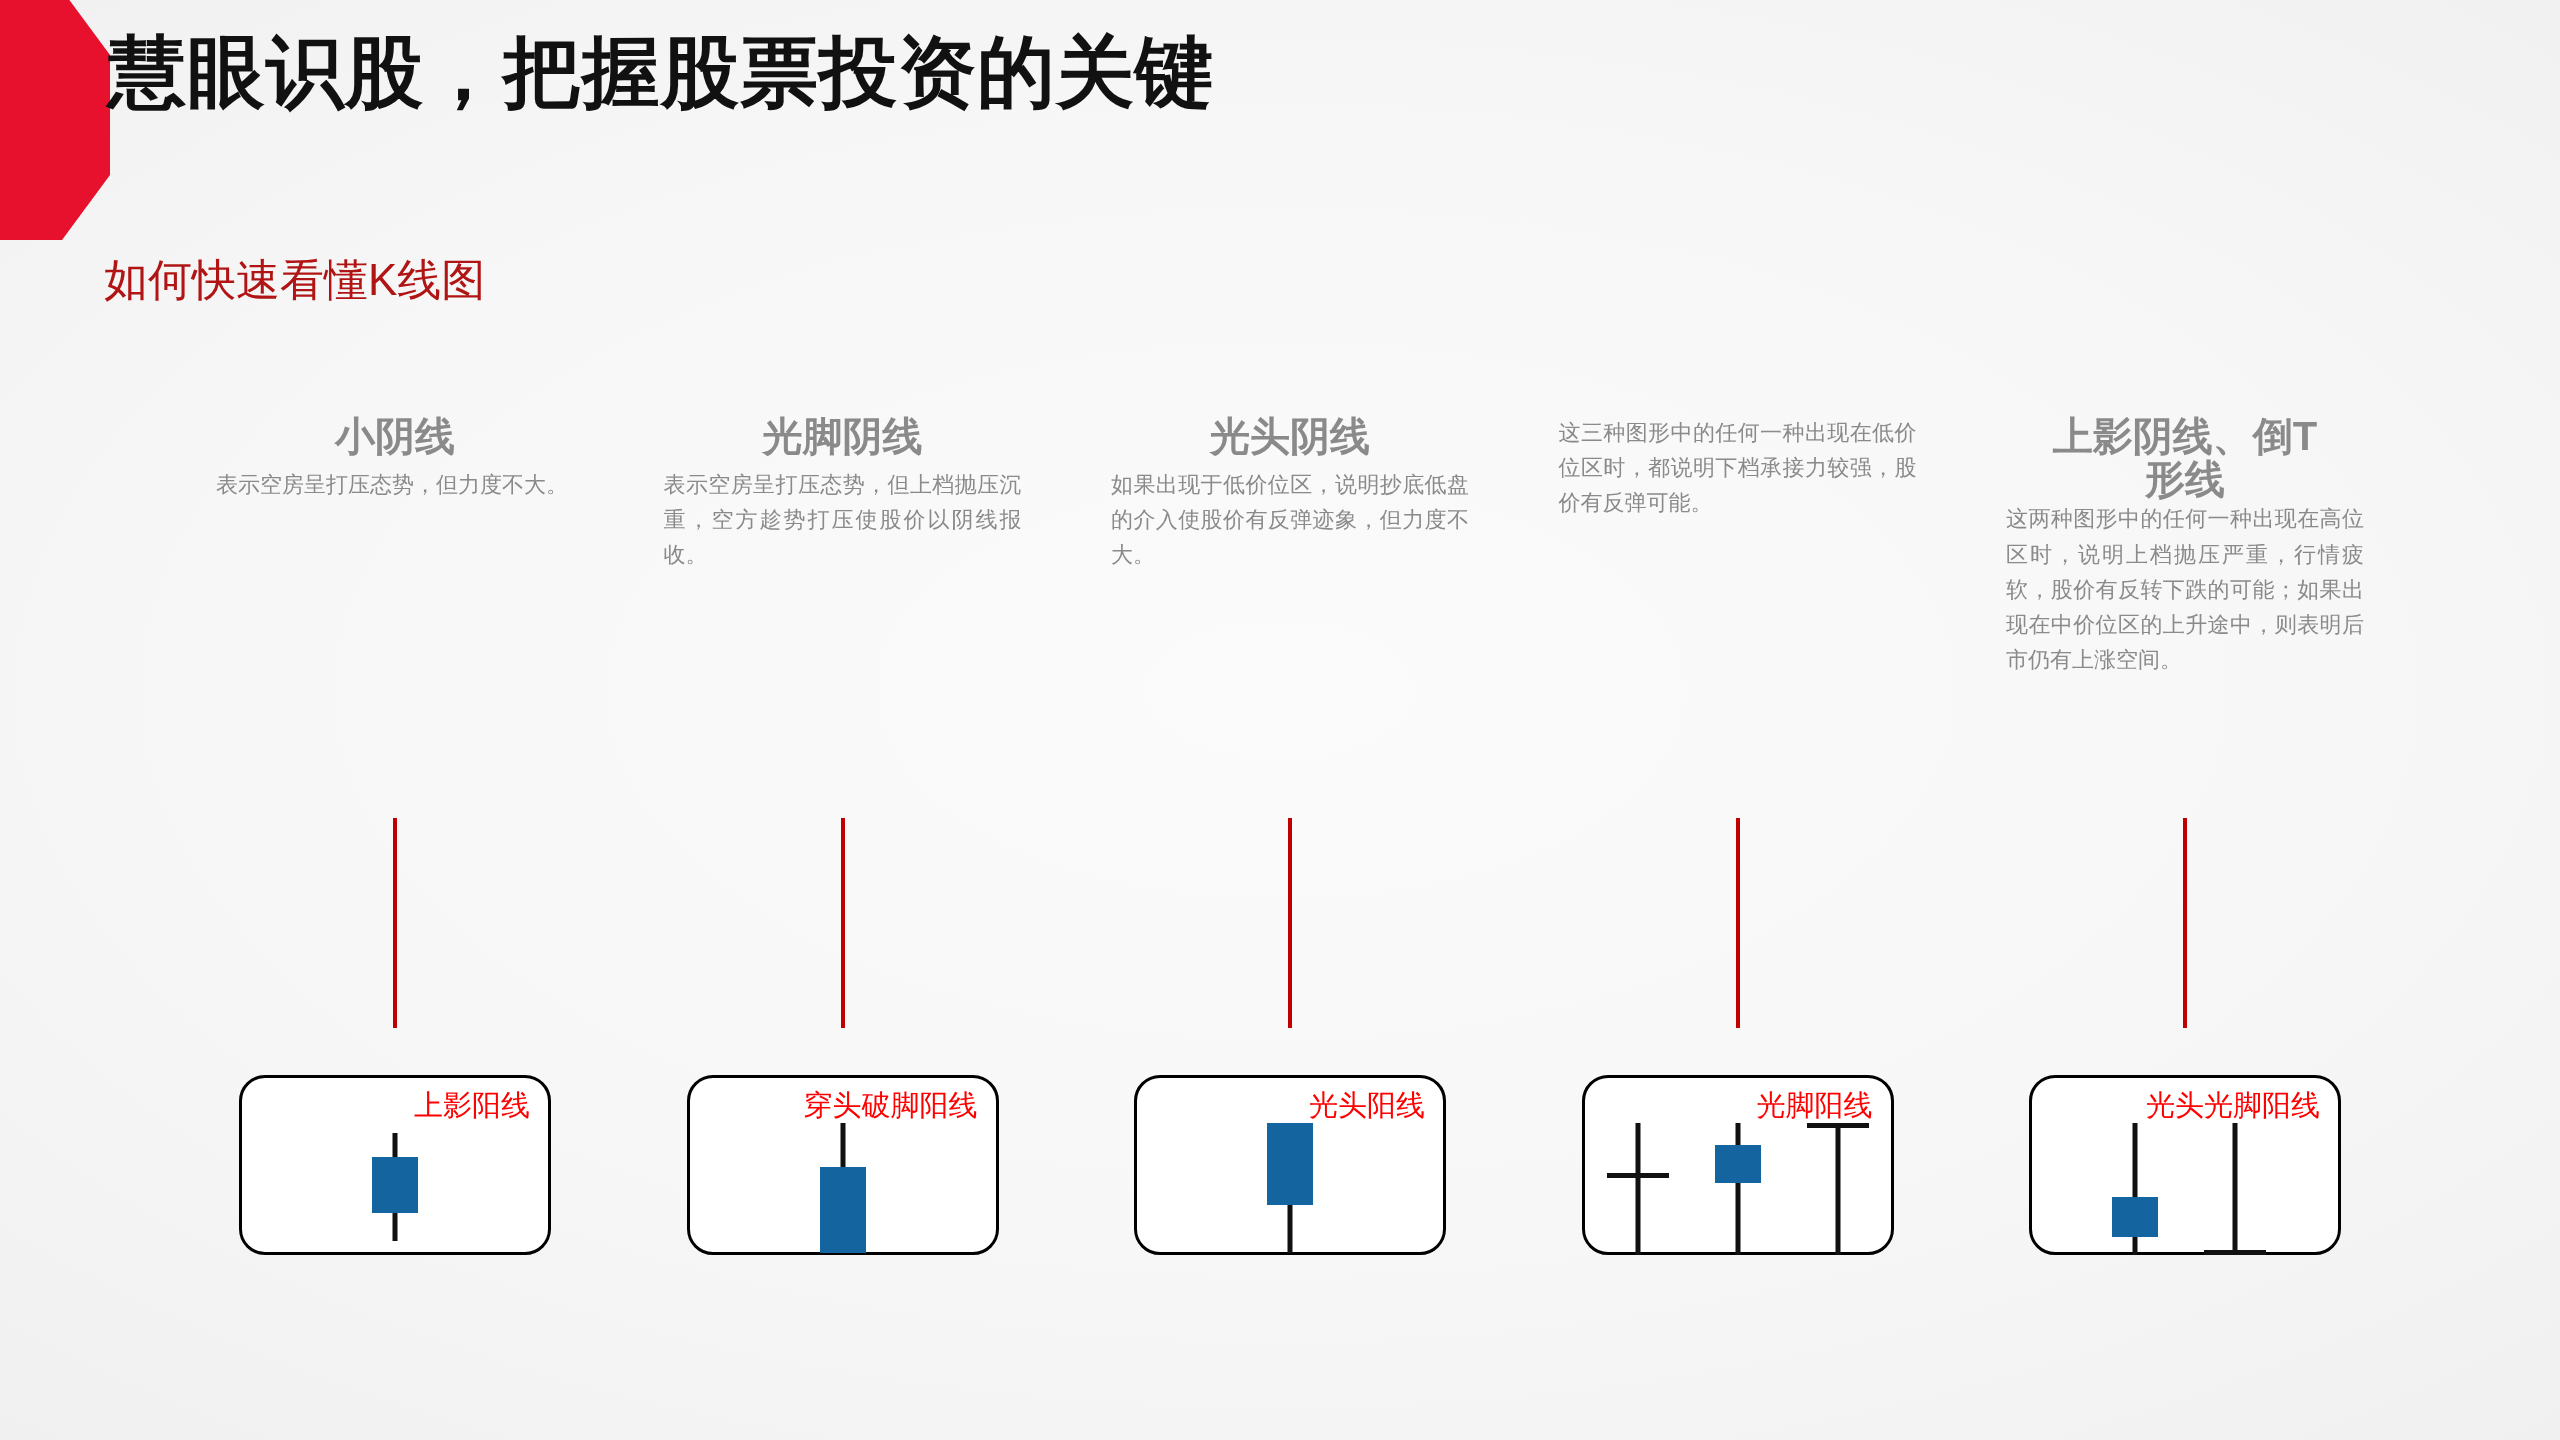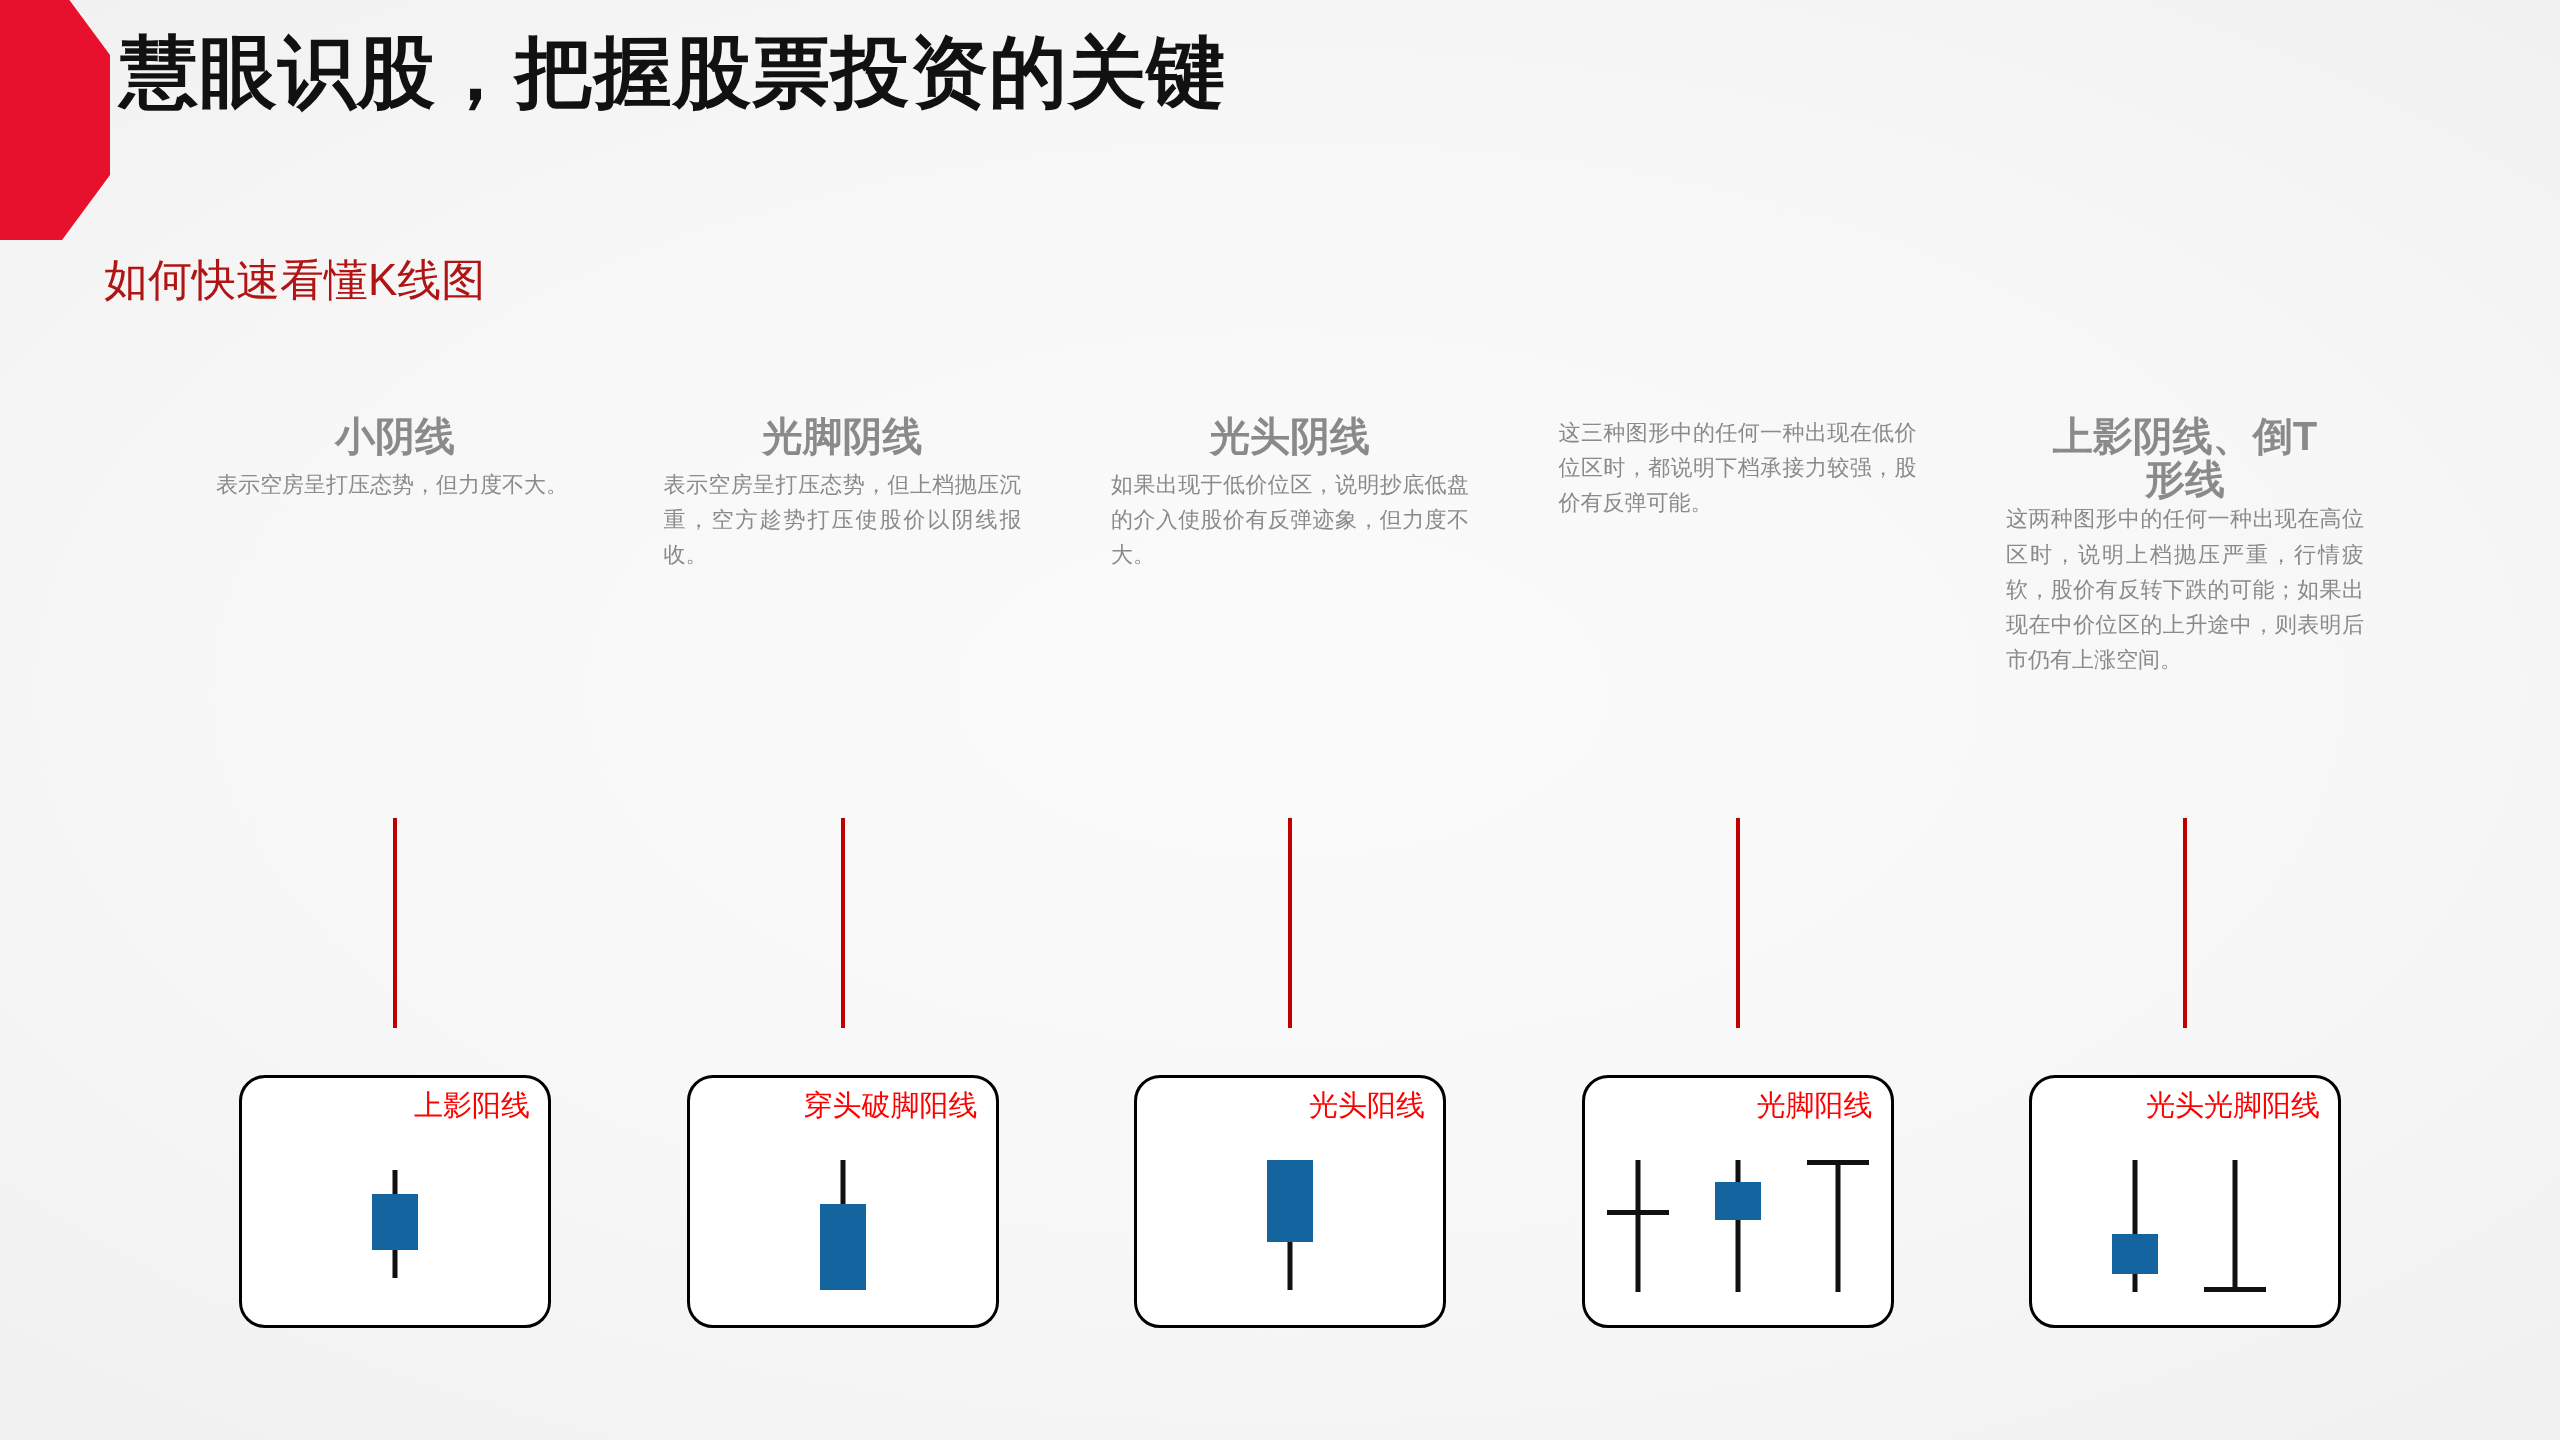--- a/index.html
+++ b/index.html
@@ -34,21 +34,20 @@
   .title {
     position: absolute;
     left: 108px;
     top: 26px;
     font-size: 78px;
     font-weight: 700;
     color: #111111;
     letter-spacing: 1px;
     white-space: nowrap;
     line-height: 1.18;
-    margin-left: 12px;
   }
   .subtitle {
     position: absolute;
     left: 104px;
     top: 254px;
     font-size: 44px;
     font-weight: 400;
     color: #b01414;
     white-space: nowrap;
     line-height: 1.2;
@@ -121,21 +120,21 @@
     justify-content: space-between;
   }
   .card-slot {
     width: 390px;
     display: flex;
     justify-content: center;
   }
   .card {
     position: relative;
     width: 312px;
-    height: 253px;
+    height: 180px;
     background: #ffffff;
     border: 3px solid #000000;
     border-radius: 26px;
     box-sizing: border-box;
   }
   .card-label {
     position: absolute;
     right: 18px;
     top: 10px;
     font-size: 29px;

